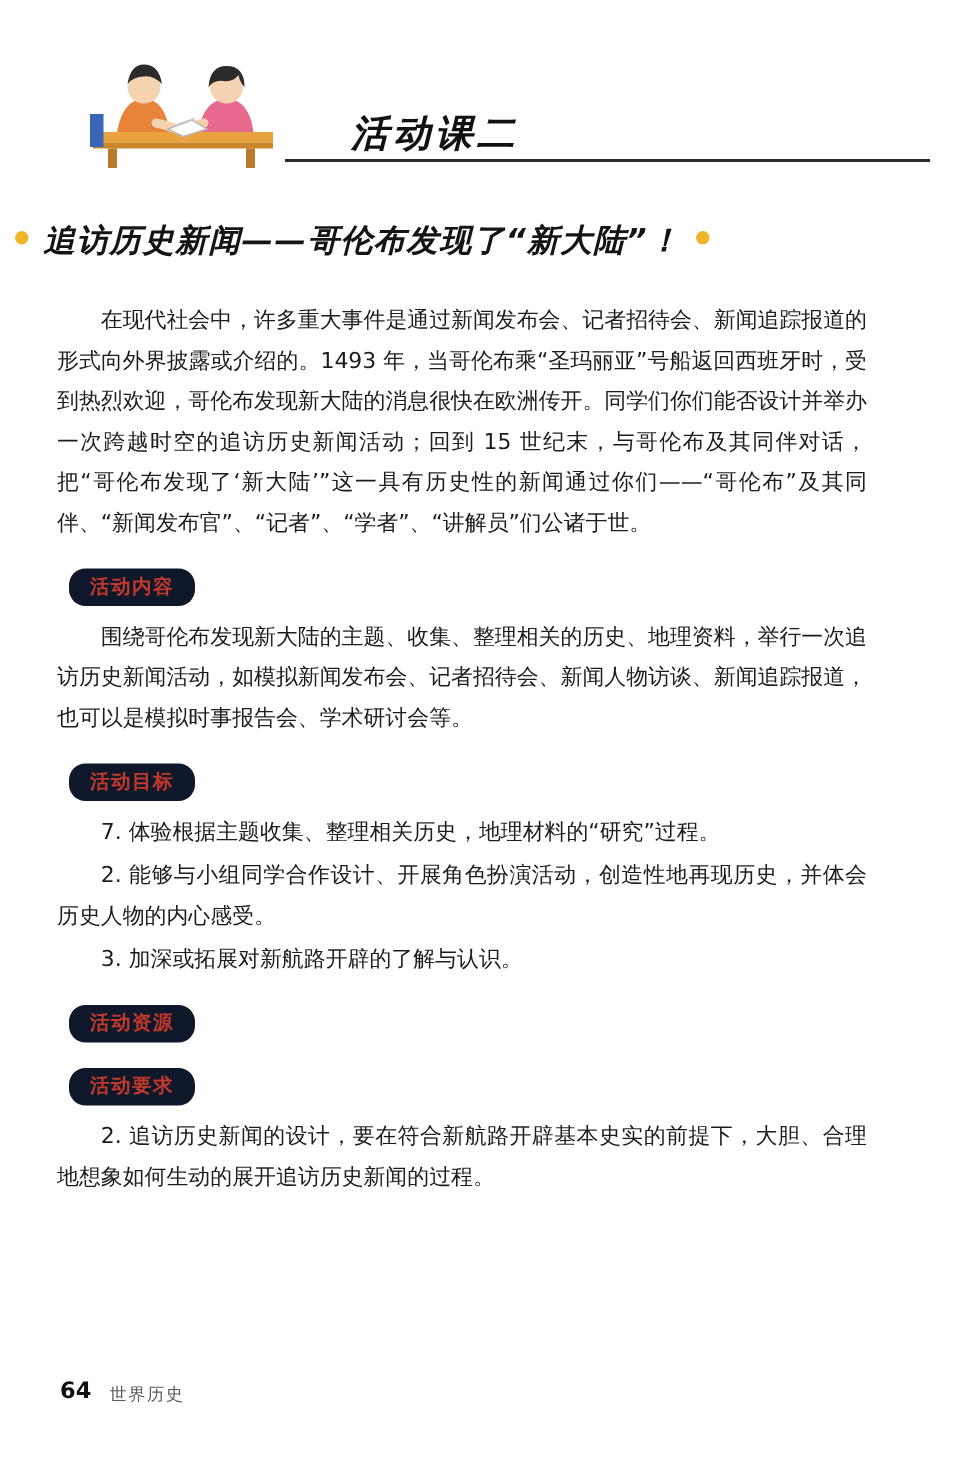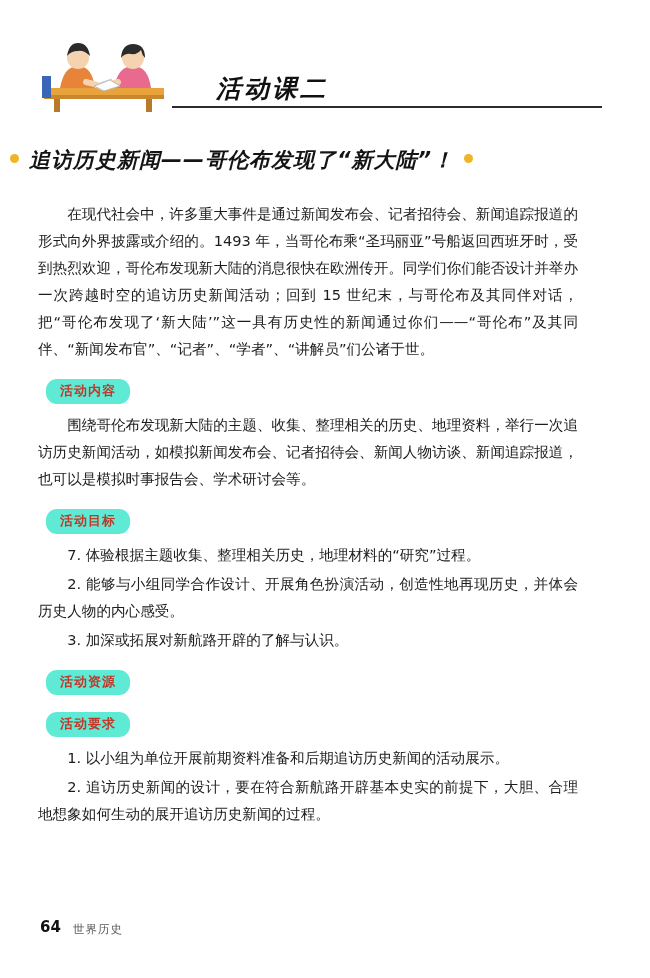--- a/index.html
+++ b/index.html
@@ -19,21 +19,21 @@
     position: relative;
     width: 650px;
     height: 978px;
     box-sizing: border-box;
   }
 
   
   .header {
     position: absolute;
     top: 36px;
-    left: 34px;
+    left: 52px;
     width: 570px;
     height: 80px;
   }
   .illus {
     position: absolute;
     left: 8px;
     top: 0px;
     width: 130px;
     height: 76px;
   }
@@ -105,21 +105,21 @@
     text-indent: 2em;
     color: #1c1c1c;
     font-family: "DejaVu Sans", sans-serif;
   }
 
   .section {
     margin-top: 17px;
   }
   .sec-label {
     display: inline-block;
-    background: #5eead4;
+    background: #0f172a;
     color: #c0392b;
     font-size: 13px;
     font-weight: bold;
     padding: 3px 14px 4px 14px;
     border-radius: 11px;
     letter-spacing: 1px;
     font-family: "DejaVu Sans", sans-serif;
     margin-left: 8px;
   }
   .sec-body {
@@ -215,21 +215,20 @@
       </div>
     </div>
 
     <div class="section">
       <span class="sec-label">活动资源</span>
     </div>
 
     <div class="section">
       <span class="sec-label">活动要求</span>
       <div class="sec-body">
-        <p class="para">1. 以小组为单位开展前期资料准备和后期追访历史新闻的活动展示。</p>
         <p class="para">2. 追访历史新闻的设计，要在符合新航路开辟基本史实的前提下，大胆、合理地想象如何生动的展开追访历史新闻的过程。</p>
       </div>
     </div>
 
   </div>
 
   <div class="footer">
     <span class="page-num">64</span>
     <span class="footer-label">世界历史</span>
   </div>

